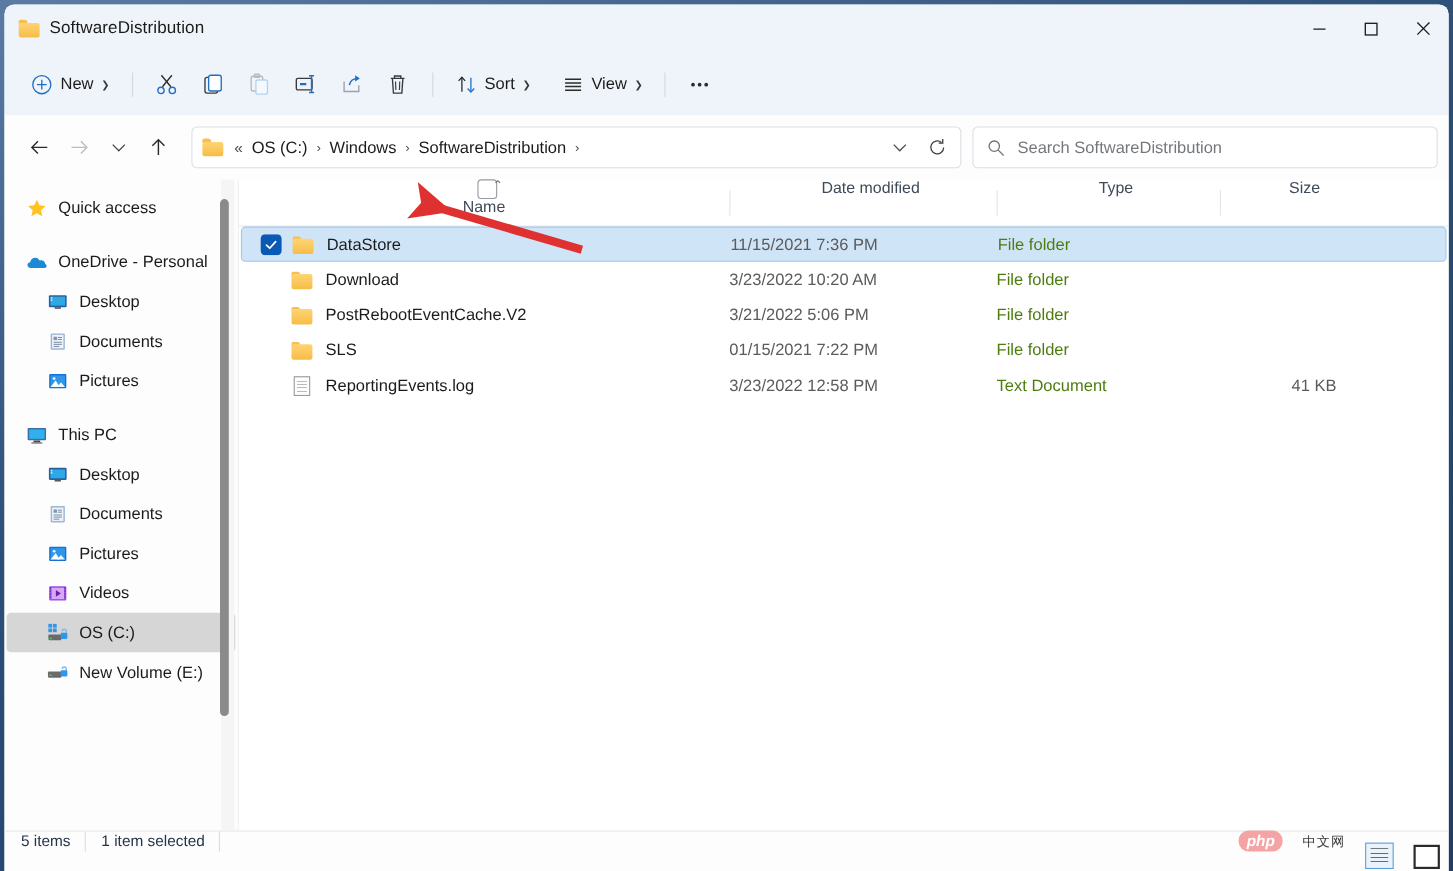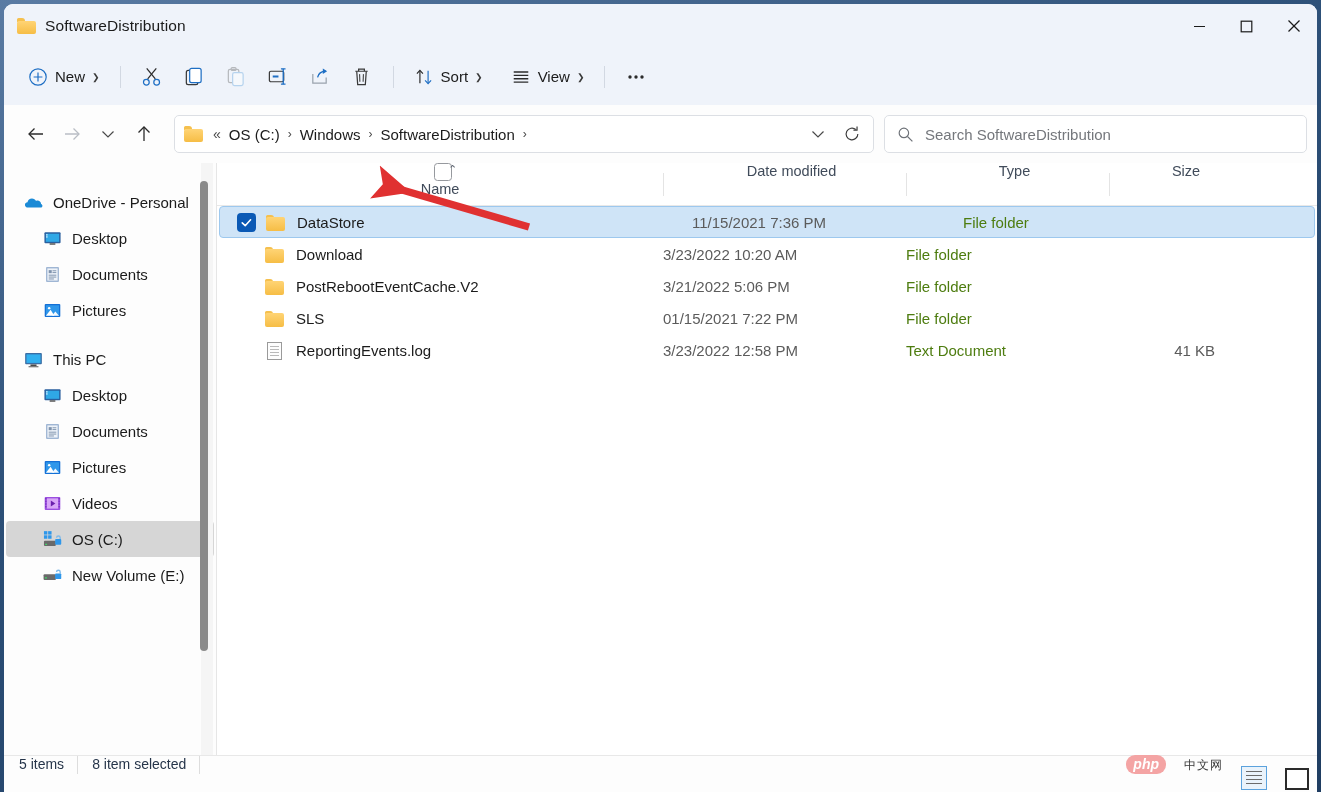--- a/index.html
+++ b/index.html
@@ -212,21 +212,21 @@
 
   .rows { flex: 1; }
   .row {
     height: 32px;
     display: flex; align-items: center;
     font-size: 15px; color: #1b1b1b;
     border-radius: 4px;
     margin: 0 2px;
     position: relative;
   }
-  .row.selected { background: #cfe4f7; border: 1px solid #9dc8ee; height: 32px; gap: 28px; }
+  .row.selected { background: #cfe4f7; border: 1px solid #9dc8ee; height: 32px; }
   .cell { display: flex; align-items: center; overflow: hidden; white-space: nowrap; }
   .c-name { width: 444px; flex:none; }
   .c-date { width: 243px; flex:none; color: #5b5b5b; }
   .c-type { width: 203px; flex:none; color: #4d7c0f; }
   .c-size { width: 140px; flex:none; color: #5b5b5b; justify-content: flex-end; padding-right: 34px; }
   .row-check {
     width: 19px; height: 19px; flex: none;
     margin-left: 17px; margin-right: 10px;
     border-radius: 4px;
   }
@@ -476,20 +476,26 @@
         <line x1="11.1" y1="11.1" x2="16.3" y2="16.3" stroke="#6e7278" stroke-width="1.25"></line>
       </svg>
       <span class="search-ph">Search SoftwareDistribution</span>
     </div>
   </div>
 
   <div class="content">
 
     <div class="sidebar">
       <div id="nav-list">
+          <div class="nav-item">
+            <span class="ni-ico"><svg viewBox="0 0 20 20" width="19" height="19">
+                <path d="M10 1.6 L12.5 7 L18.4 7.7 L14 11.7 L15.2 17.5 L10 14.5 L4.8 17.5 L6 11.7 L1.6 7.7 L7.5 7 Z" fill="#ffc220"></path>
+              </svg></span>
+            <span>Quick access</span>
+          </div>
           <div class="nav-gap"></div>
           <div class="nav-item">
             <span class="ni-ico"><svg viewBox="0 0 20 20" width="19" height="19">
                 <path d="M4.3 15.3 C2.2 15.3 1 14 1 12.5 C1 11 2.2 9.9 3.7 9.8 C4 7.4 6 5.7 8.4 5.7 C10.3 5.7 11.9 6.8 12.7 8.3 C13.1 8.1 13.6 8 14.1 8 C16.2 8 17.9 9.6 18 11.6 C18.8 11.9 19.4 12.7 19.4 13.6 C19.4 14.5 18.5 15.3 17.4 15.3 Z" fill="#1b8ad6"></path>
               </svg></span>
             <span>OneDrive - Personal</span>
           </div>
           <div class="nav-item child">
             <span class="ni-ico"><svg viewBox="0 0 20 20" width="19" height="19">
                 <rect x="1.5" y="3.5" width="17" height="11.5" rx="1" fill="#2a5f9e"></rect>
@@ -716,21 +722,21 @@
           </marker>
         </defs>
         <line x1="312" y1="64" x2="168" y2="22" stroke="#e03131" stroke-width="7.5" marker-end="url(#ahead)" stroke-linecap="butt"></line>
       </svg>
     </div>
   </div>
 
   <div class="statusbar">
     <span class="st-item">5 items</span>
     <span class="st-div"></span>
-    <span class="st-item">8 item selected</span>
+    <span class="st-item">1 item selected</span>
     <span class="st-div"></span>
   </div>
 
   <div class="watermark">
     <span class="wm-php">php</span>
     <span class="wm-cn">中文网</span>
     <span class="wm-box1"></span>
     <span class="wm-box2"></span>
   </div>
 

